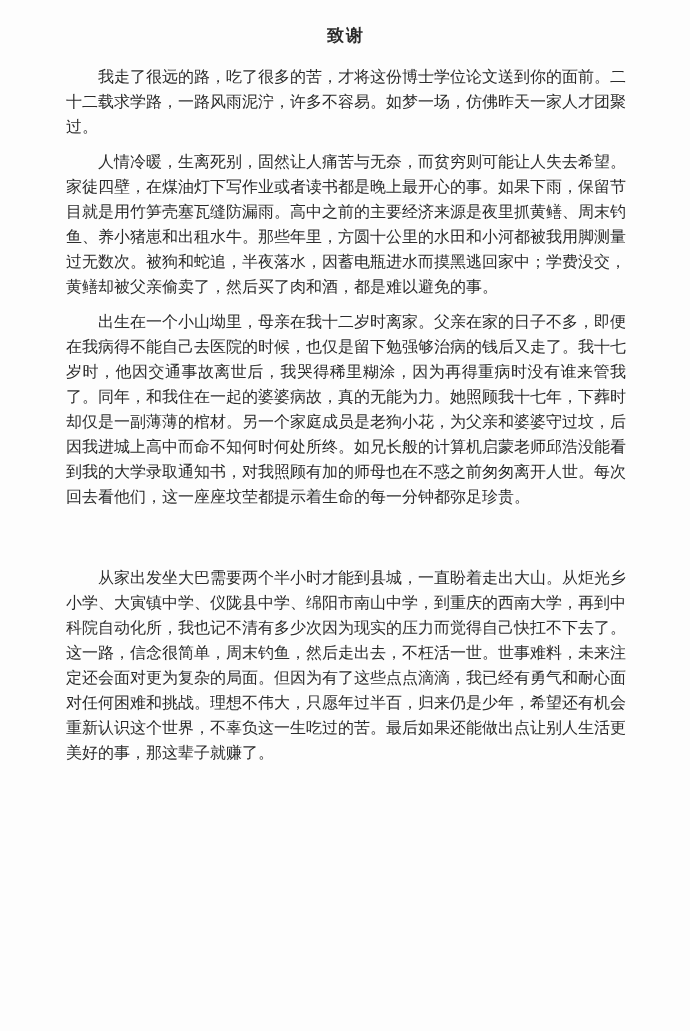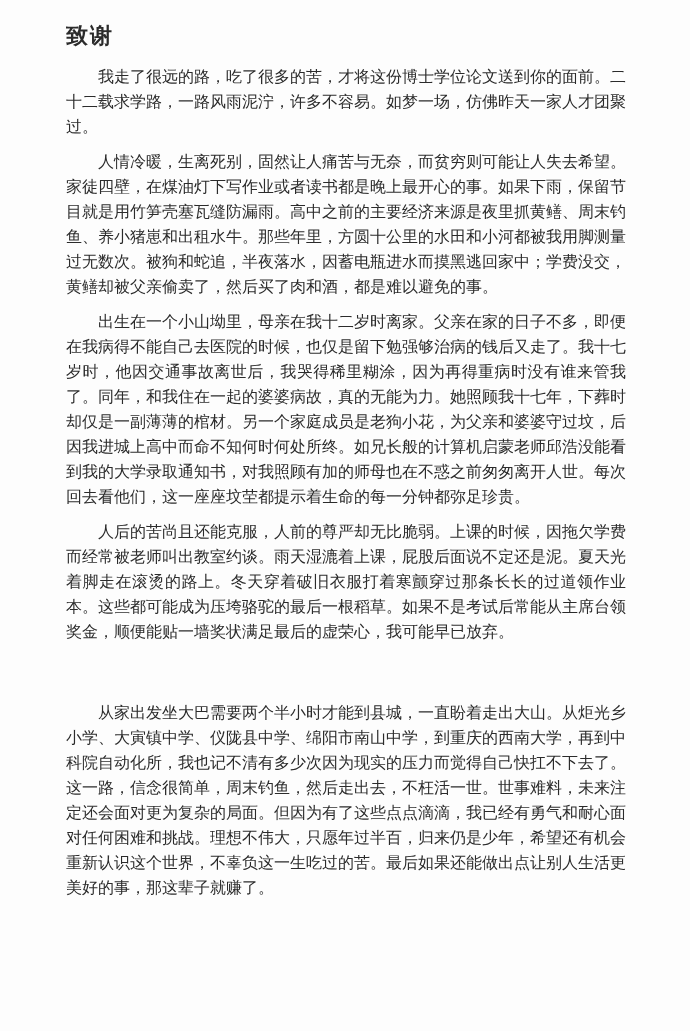--- a/index.html
+++ b/index.html
@@ -13,24 +13,24 @@
     height: 1031px;
     margin: 0 auto;
     background: #fdfdfd;
     box-sizing: border-box;
     padding: 14px 64px 0 66px;
     overflow: hidden;
     font-family: "Liberation Serif", "DejaVu Serif", serif;
     color: #2b2b2b;
   }
   .doc-title {
-    font-size: 22px;
+    font-size: 17px;
     line-height: 24px;
     font-weight: bold;
-    text-align: left;
+    text-align: center;
     margin: 10px 0 16px 0;
     letter-spacing: 2px;
   }
   .doc-paragraph {
     font-size: 16px;
     line-height: 25px;
     margin: 0 0 10px 0;
     text-indent: 2em;
     text-align: justify;
     word-break: break-all;
@@ -44,19 +44,18 @@
 
 <div class="page">
   <h1 class="doc-title">致谢</h1>
 
   <p class="doc-paragraph">我走了很远的路，吃了很多的苦，才将这份博士学位论文送到你的面前。二十二载求学路，一路风雨泥泞，许多不容易。如梦一场，仿佛昨天一家人才团聚过。</p>
 
   <p class="doc-paragraph">人情冷暖，生离死别，固然让人痛苦与无奈，而贫穷则可能让人失去希望。家徒四壁，在煤油灯下写作业或者读书都是晚上最开心的事。如果下雨，保留节目就是用竹笋壳塞瓦缝防漏雨。高中之前的主要经济来源是夜里抓黄鳝、周末钓鱼、养小猪崽和出租水牛。那些年里，方圆十公里的水田和小河都被我用脚测量过无数次。被狗和蛇追，半夜落水，因蓄电瓶进水而摸黑逃回家中；学费没交，黄鳝却被父亲偷卖了，然后买了肉和酒，都是难以避免的事。</p>
 
   <p class="doc-paragraph">出生在一个小山坳里，母亲在我十二岁时离家。父亲在家的日子不多，即便在我病得不能自己去医院的时候，也仅是留下勉强够治病的钱后又走了。我十七岁时，他因交通事故离世后，我哭得稀里糊涂，因为再得重病时没有谁来管我了。同年，和我住在一起的婆婆病故，真的无能为力。她照顾我十七年，下葬时却仅是一副薄薄的棺材。另一个家庭成员是老狗小花，为父亲和婆婆守过坟，后因我进城上高中而命不知何时何处所终。如兄长般的计算机启蒙老师邱浩没能看到我的大学录取通知书，对我照顾有加的师母也在不惑之前匆匆离开人世。每次回去看他们，这一座座坟茔都提示着生命的每一分钟都弥足珍贵。</p>
 
-  <p class="doc-paragraph">人后的苦尚且还能克服，人前的尊严却无比脆弱。上课的时候，因拖欠学费而经常被老师叫出教室约谈。雨天湿漉着上课，屁股后面说不定还是泥。夏天光着脚走在滚烫的路上。冬天穿着破旧衣服打着寒颤穿过那条长长的过道领作业本。这些都可能成为压垮骆驼的最后一根稻草。如果不是考试后常能从主席台领奖金，顺便能贴一墙奖状满足最后的虚荣心，我可能早已放弃。</p>
 
 
   <div class="section-gap"></div>
 
   <p class="doc-paragraph">从家出发坐大巴需要两个半小时才能到县城，一直盼着走出大山。从炬光乡小学、大寅镇中学、仪陇县中学、绵阳市南山中学，到重庆的西南大学，再到中科院自动化所，我也记不清有多少次因为现实的压力而觉得自己快扛不下去了。这一路，信念很简单，周末钓鱼，然后走出去，不枉活一世。世事难料，未来注定还会面对更为复杂的局面。但因为有了这些点点滴滴，我已经有勇气和耐心面对任何困难和挑战。理想不伟大，只愿年过半百，归来仍是少年，希望还有机会重新认识这个世界，不辜负这一生吃过的苦。最后如果还能做出点让别人生活更美好的事，那这辈子就赚了。</p>
 </div>
 
 </body></html>

